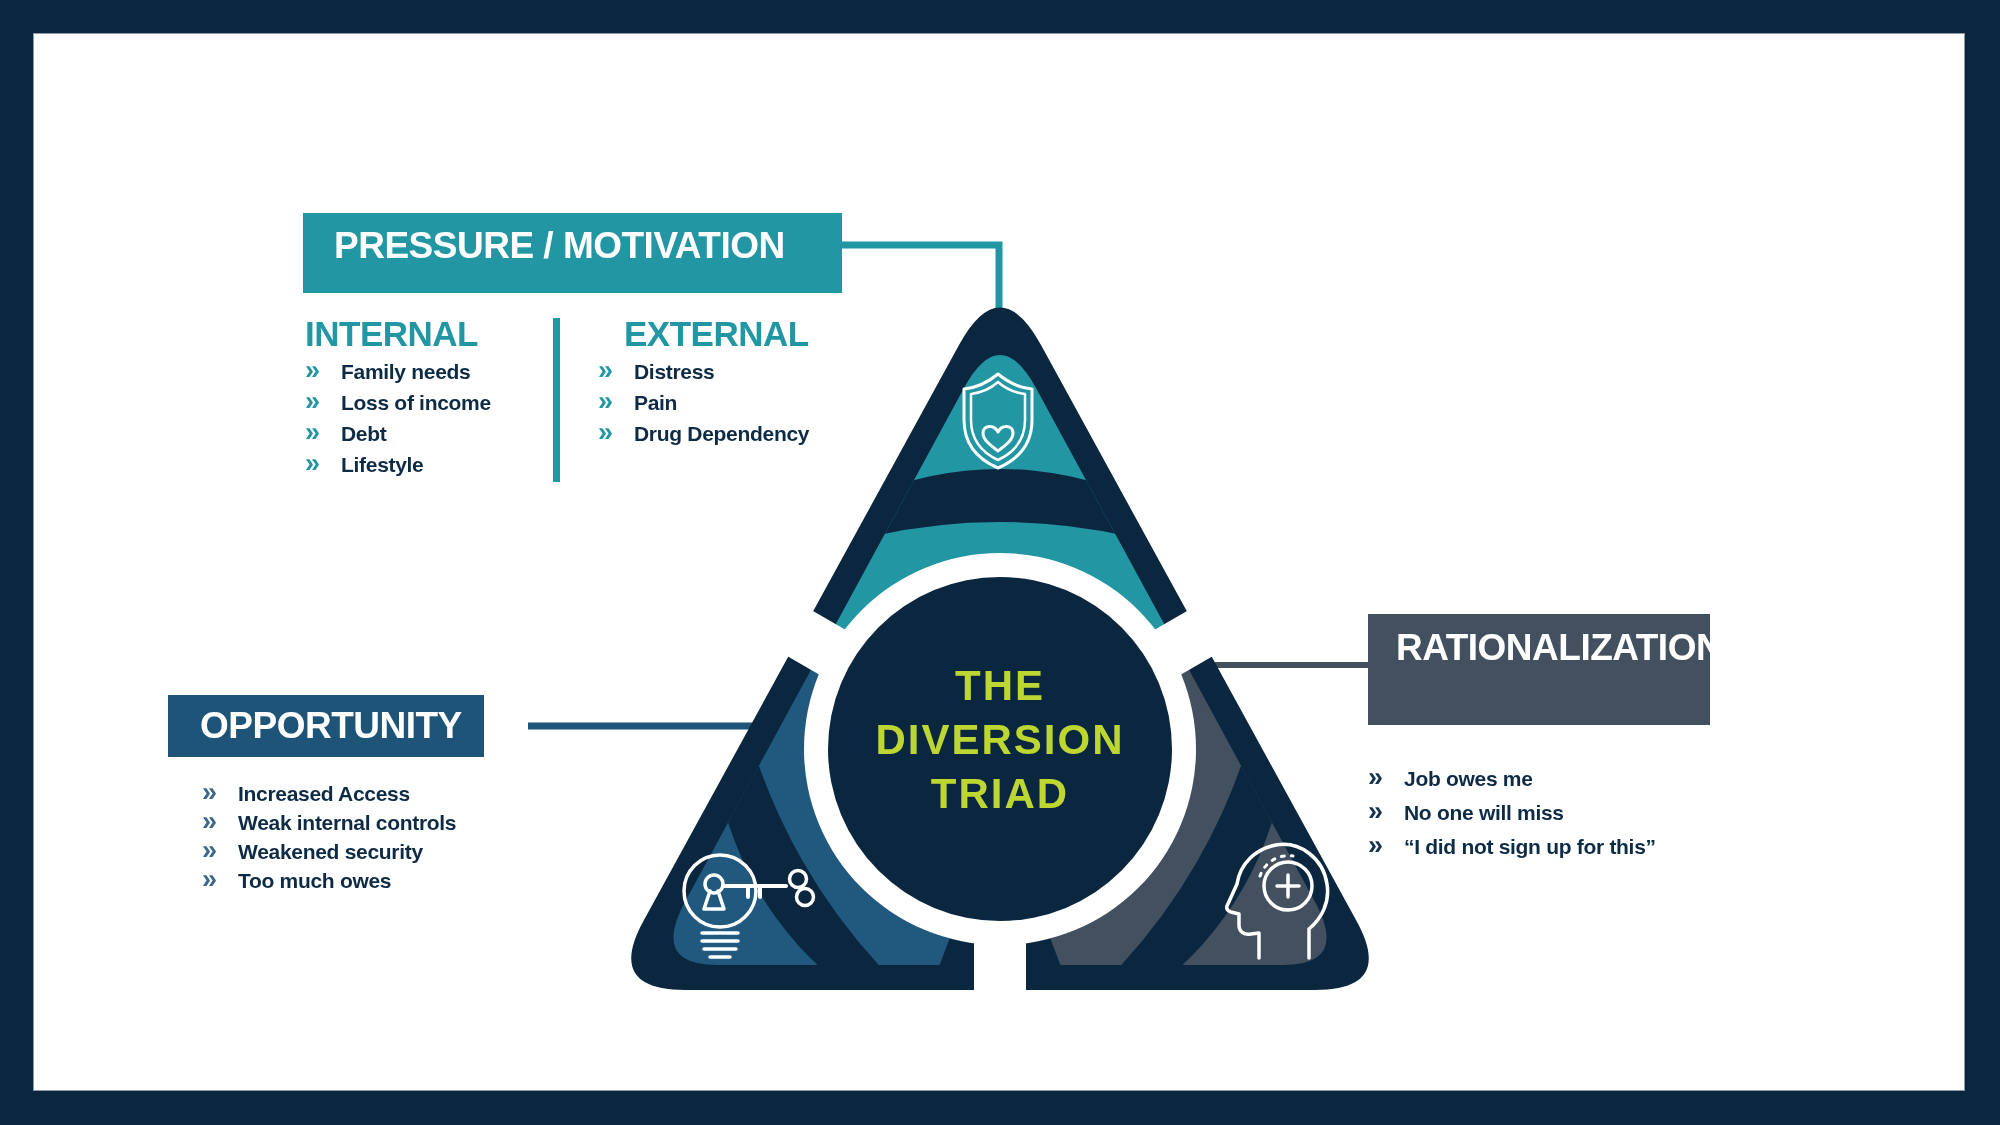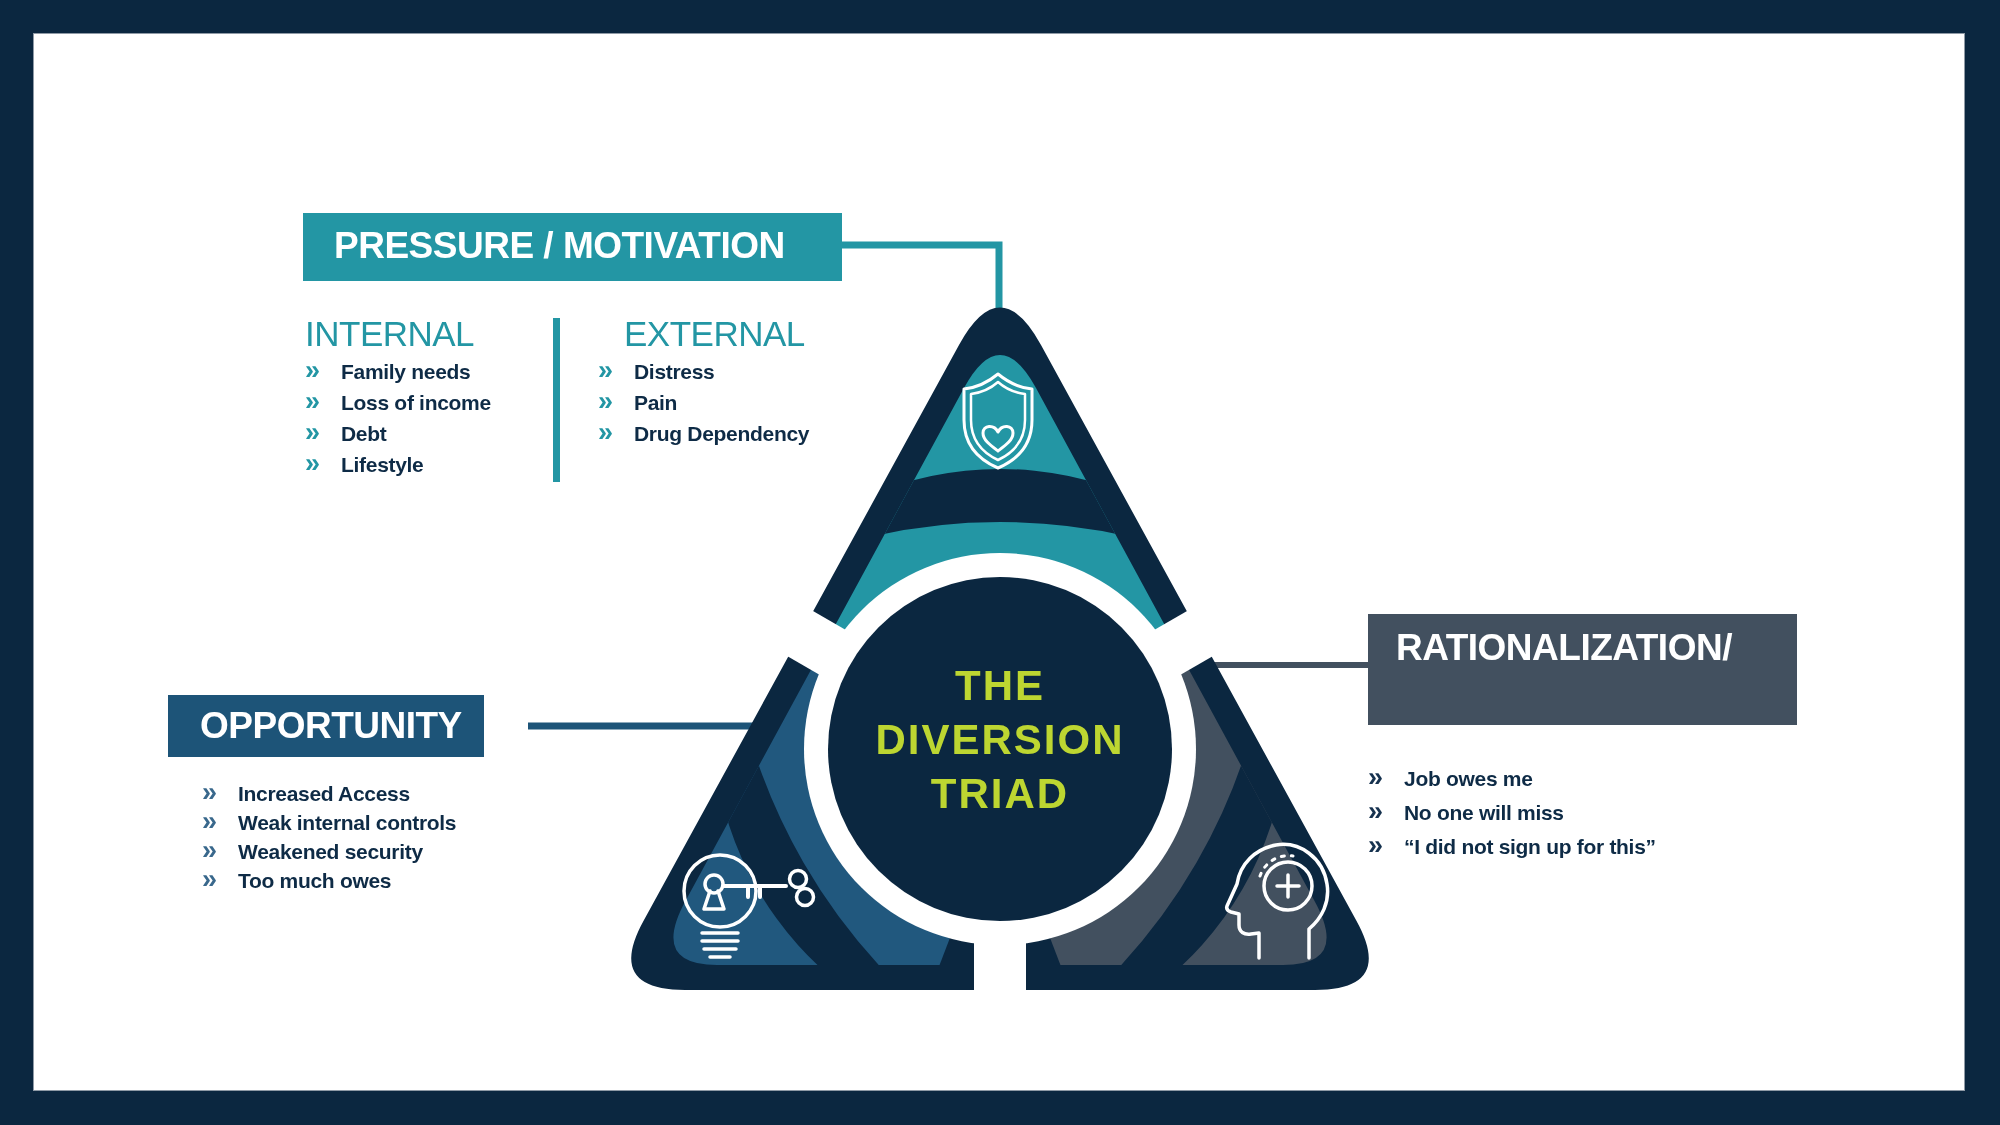--- a/index.html
+++ b/index.html
@@ -2,27 +2,27 @@
 <html><head>
 <meta charset="utf-8">
 <style>
   html,body{margin:0;padding:0;background:#0b2740;}
   #stage{position:relative;width:2000px;height:1125px;background:#0b2740;
          font-family:"Liberation Sans", sans-serif;overflow:hidden;}
   #paper{position:absolute;left:33px;top:33px;width:1932px;height:1058px;
          background:#ffffff;border:1px solid #8f9aa6;box-sizing:border-box;}
   .abs{position:absolute;}
   .hbox{color:#ffffff;font-weight:bold;letter-spacing:-0.5px;box-sizing:border-box;}
-  #pressure-box{left:303px;top:213px;width:539px;height:68px;background:#2396a4;
+  #pressure-box{left:303px;top:213px;width:539px;height:80px;background:#2396a4;
                 font-size:37px;line-height:65px;padding-left:31px;}
   #opportunity-box{left:168px;top:695px;width:316px;height:62px;background:#1d5478;
                 font-size:37px;line-height:62px;padding-left:32px;}
-  #rationalization-box{left:1368px;top:614px;width:429px;height:111px;background:#42505f;
+  #rationalization-box{left:1368px;top:614px;width:342px;height:111px;background:#42505f;
                 font-size:37px;line-height:49px;padding:9px 0 0 28px;}
-  .subhead{color:#2396a4;font-weight:normal;font-size:35px;letter-spacing:-0.5px;}
+  .subhead{color:#2396a4;font-weight:bold;font-size:35px;letter-spacing:-0.5px;}
   #internal-heading{left:305px;top:314px;}
   #external-heading{left:624px;top:314px;}
   #internal-external-divider{left:553px;top:318px;width:7px;height:164px;background:#2396a4;}
   .list{display:flex;flex-direction:column;}
   .list .row{display:flex;align-items:baseline;}
   .row .chev{font-weight:bold;font-size:27px;width:36px;flex:0 0 36px;}
   .row .txt{color:#0e2b46;font-weight:bold;font-size:21px;letter-spacing:-0.3px;white-space:nowrap;}
   .chev.teal{color:#2396a4;}
   .chev.blue{color:#39688c;}
   .chev.navy{color:#16324f;}

